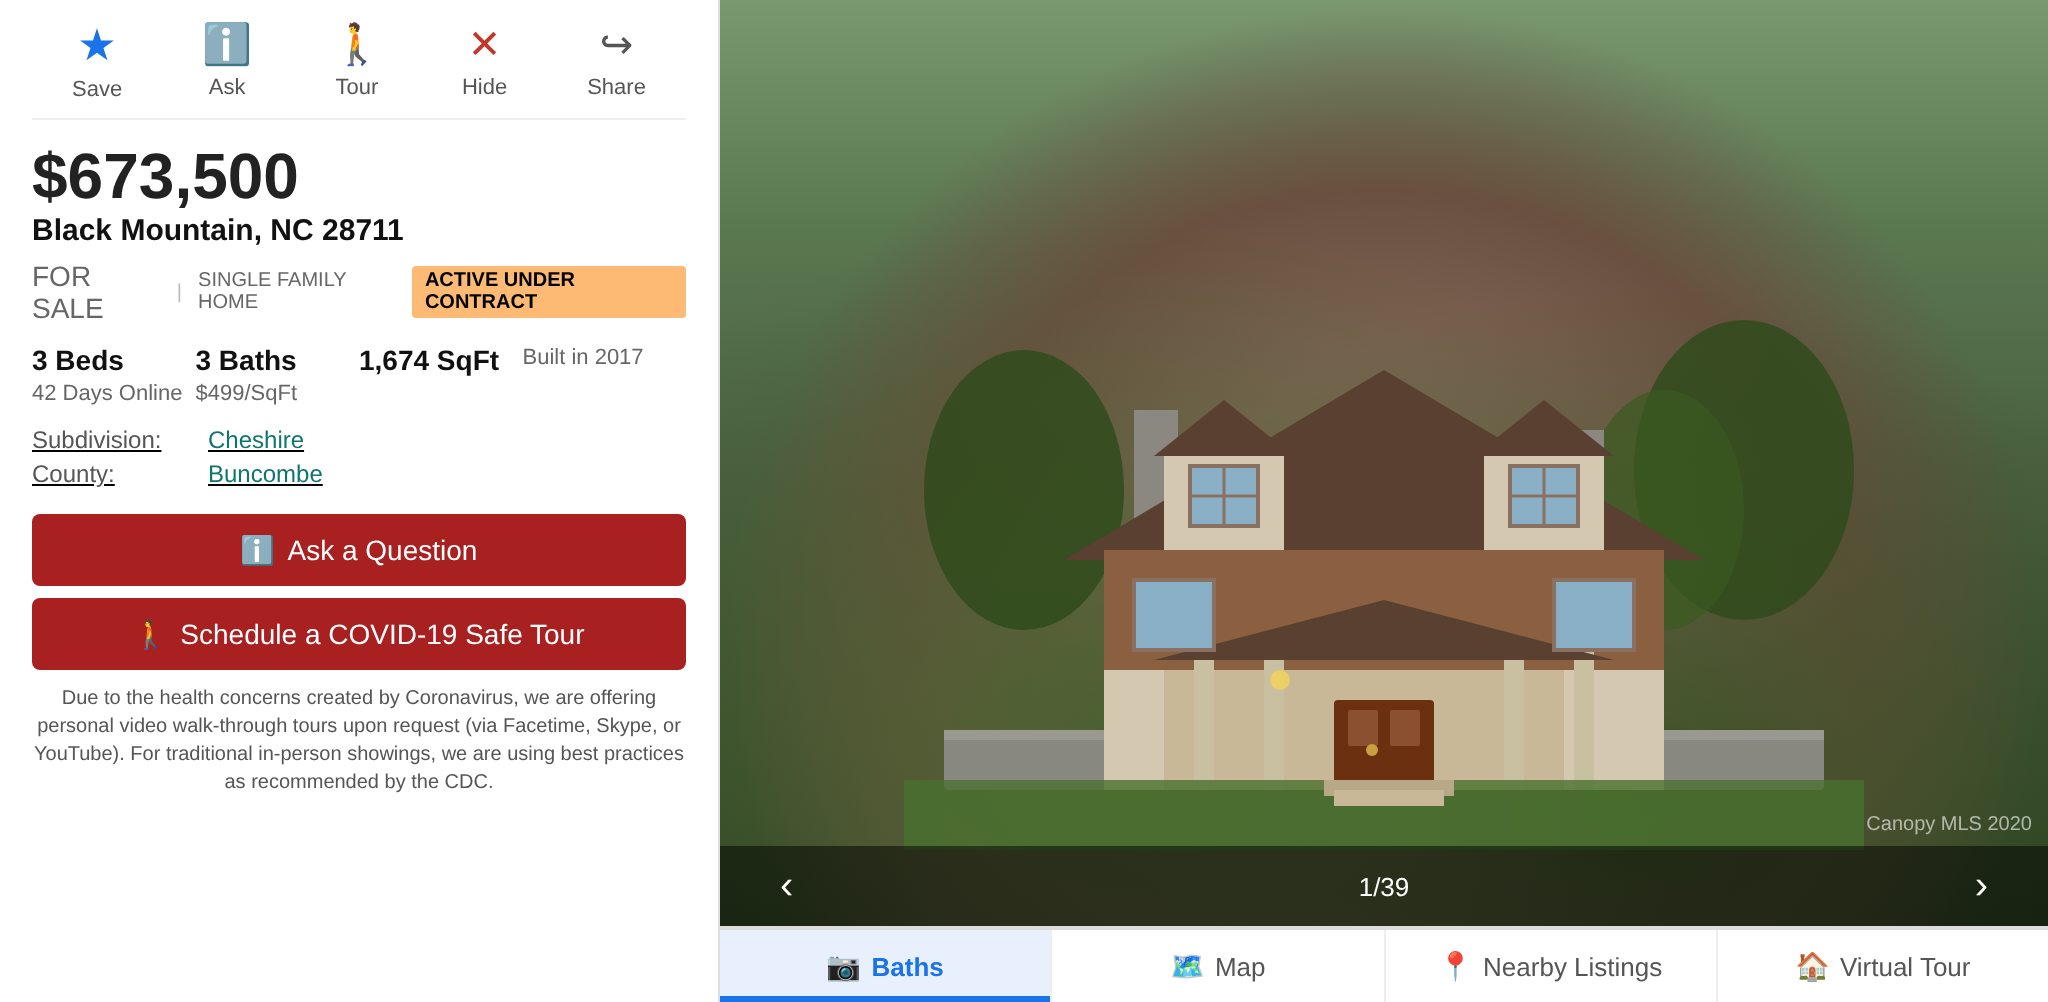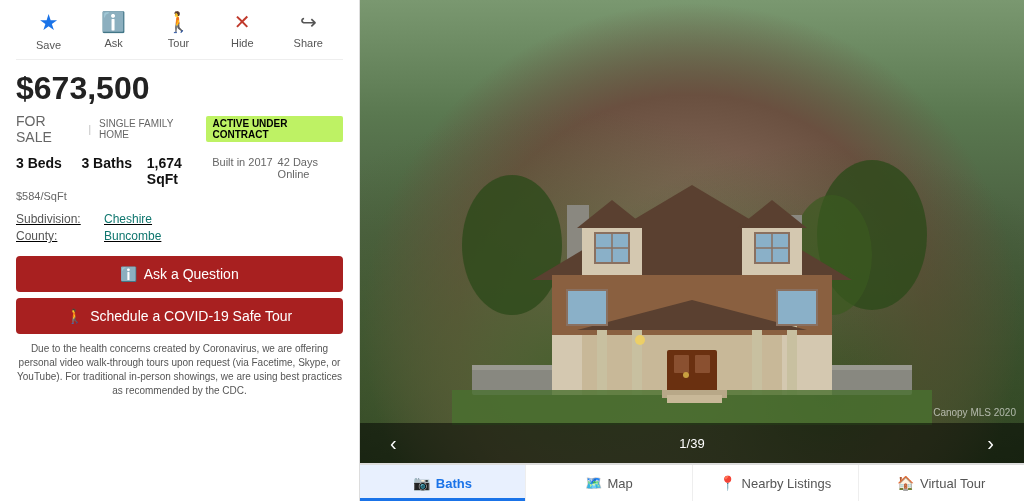--- a/index.html
+++ b/index.html
@@ -58,33 +58,33 @@
     .tags {
       display: flex;
       align-items: center;
       gap: 8px;
       margin-top: 6px;
       font-size: 10px;
       color: #666;
     }
     .tag-separator { color: #bbb; }
     .tag-badge {
-      background: #bef264;
+      background: #fdba74;
       color: #000;
       font-weight: bold;
       font-size: 10px;
       padding: 2px 6px;
       border-radius: 2px;
       text-transform: uppercase;
     }
 
     
     .stats-grid {
       display: grid;
-      grid-template-columns: 1fr 1fr 1fr 1fr 1fr;
+      grid-template-columns: 1fr 1fr 1fr 1fr;
       margin-top: 10px;
       gap: 2px 0;
     }
     .stat-main { font-size: 14px; font-weight: bold; color: #111; }
     .stat-sub { font-size: 11px; color: #666; margin-top: 1px; }
 
     
     .details-table {
       margin-top: 10px;
       font-size: 12px;
@@ -270,20 +270,21 @@
       <span>Hide</span>
     </div>
     <div class="nav-icon-item share">
       <span class="icon-sym" style="font-size:20px;">↪</span>
       <span>Share</span>
     </div>
   </div>
 
   <div class="price">$673,500</div>
 
+  <div class="address-line2">Black Mountain, NC 28711</div>
 
   <div class="tags">
     <span style="text-transform:uppercase; font-size:14px; color:#666;">FOR SALE</span>
     <span class="tag-separator">|</span>
     <span style="text-transform:uppercase; font-size:10px; color:#666;">SINGLE FAMILY HOME</span>
     <span class="tag-badge">ACTIVE UNDER CONTRACT</span>
   </div>
 
   <div class="stats-grid">
     <div>
@@ -295,21 +296,21 @@
     <div>
       <div class="stat-main">1,674 SqFt</div>
     </div>
     <div>
       <div class="stat-sub">Built in 2017</div>
     </div>
     <div>
       <div class="stat-sub">42 Days Online</div>
     </div>
     <div>
-      <div class="stat-sub">$584/SqFt</div>
+      <div class="stat-sub">$499/SqFt</div>
     </div>
   </div>
 
   <div class="details-table">
     <div class="details-row">
       <span class="details-label">Subdivision:</span>
       <span class="details-value">Cheshire</span>
     </div>
     <div class="details-row">
       <span class="details-label">County:</span>

